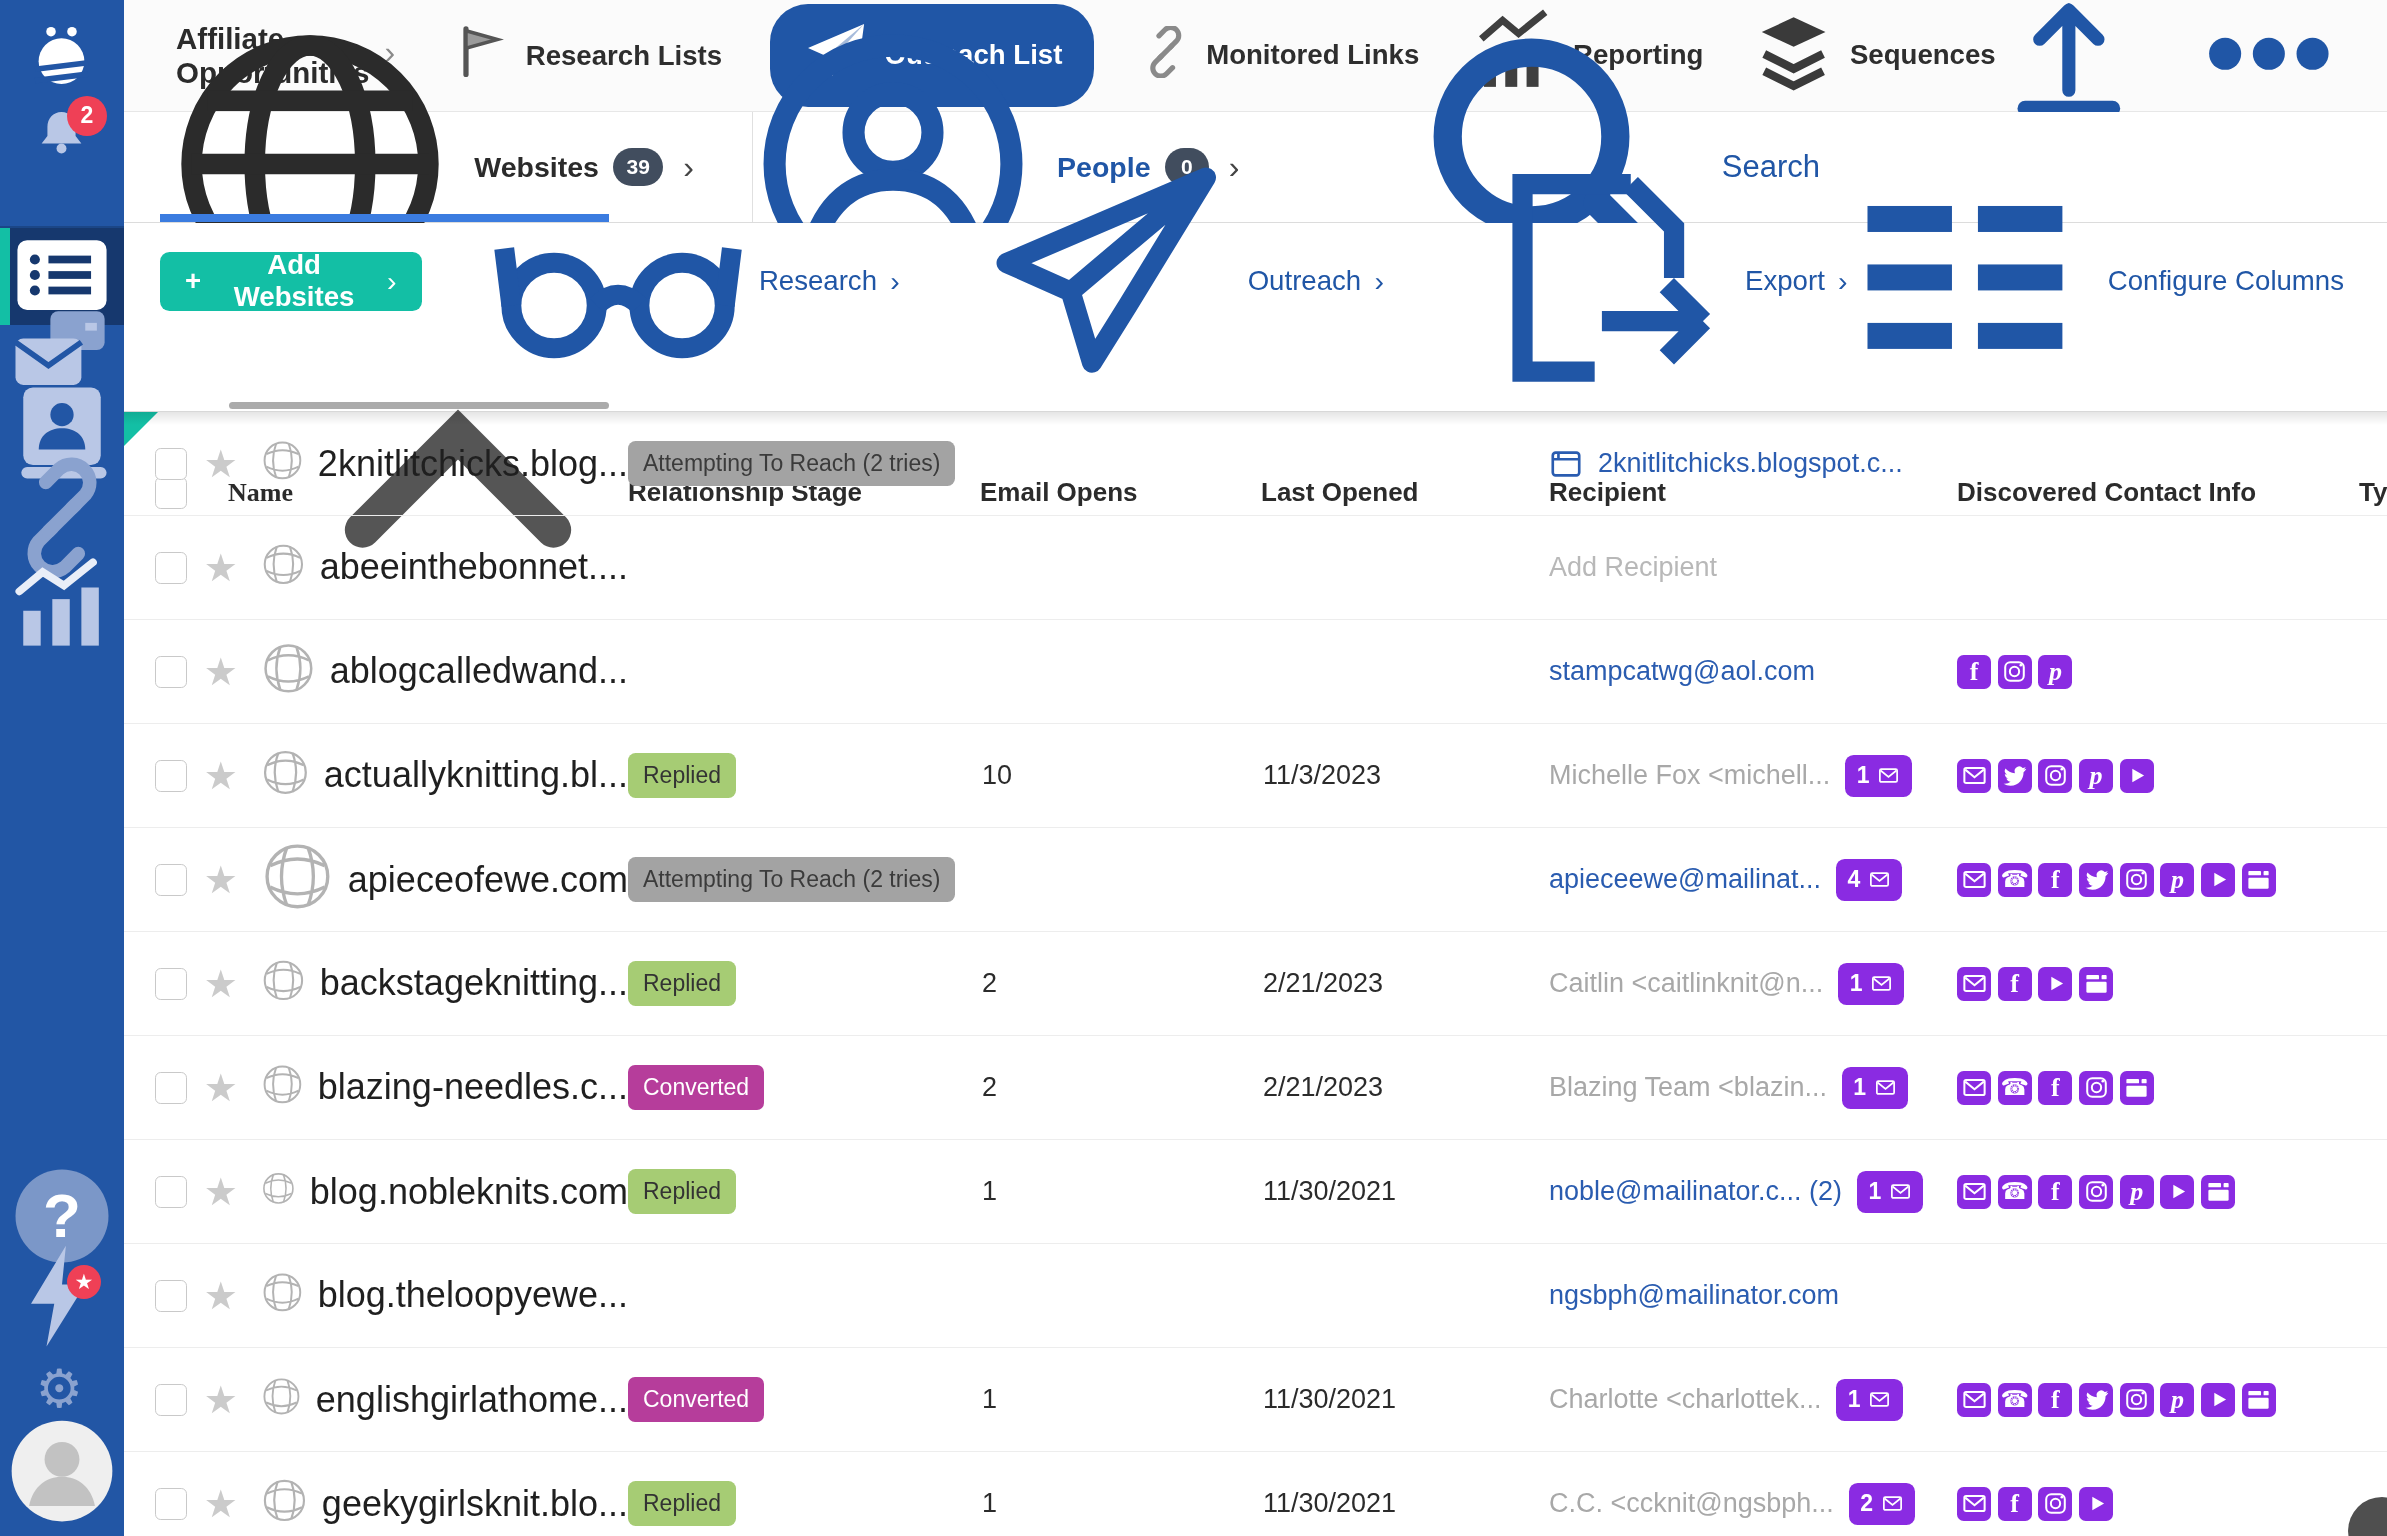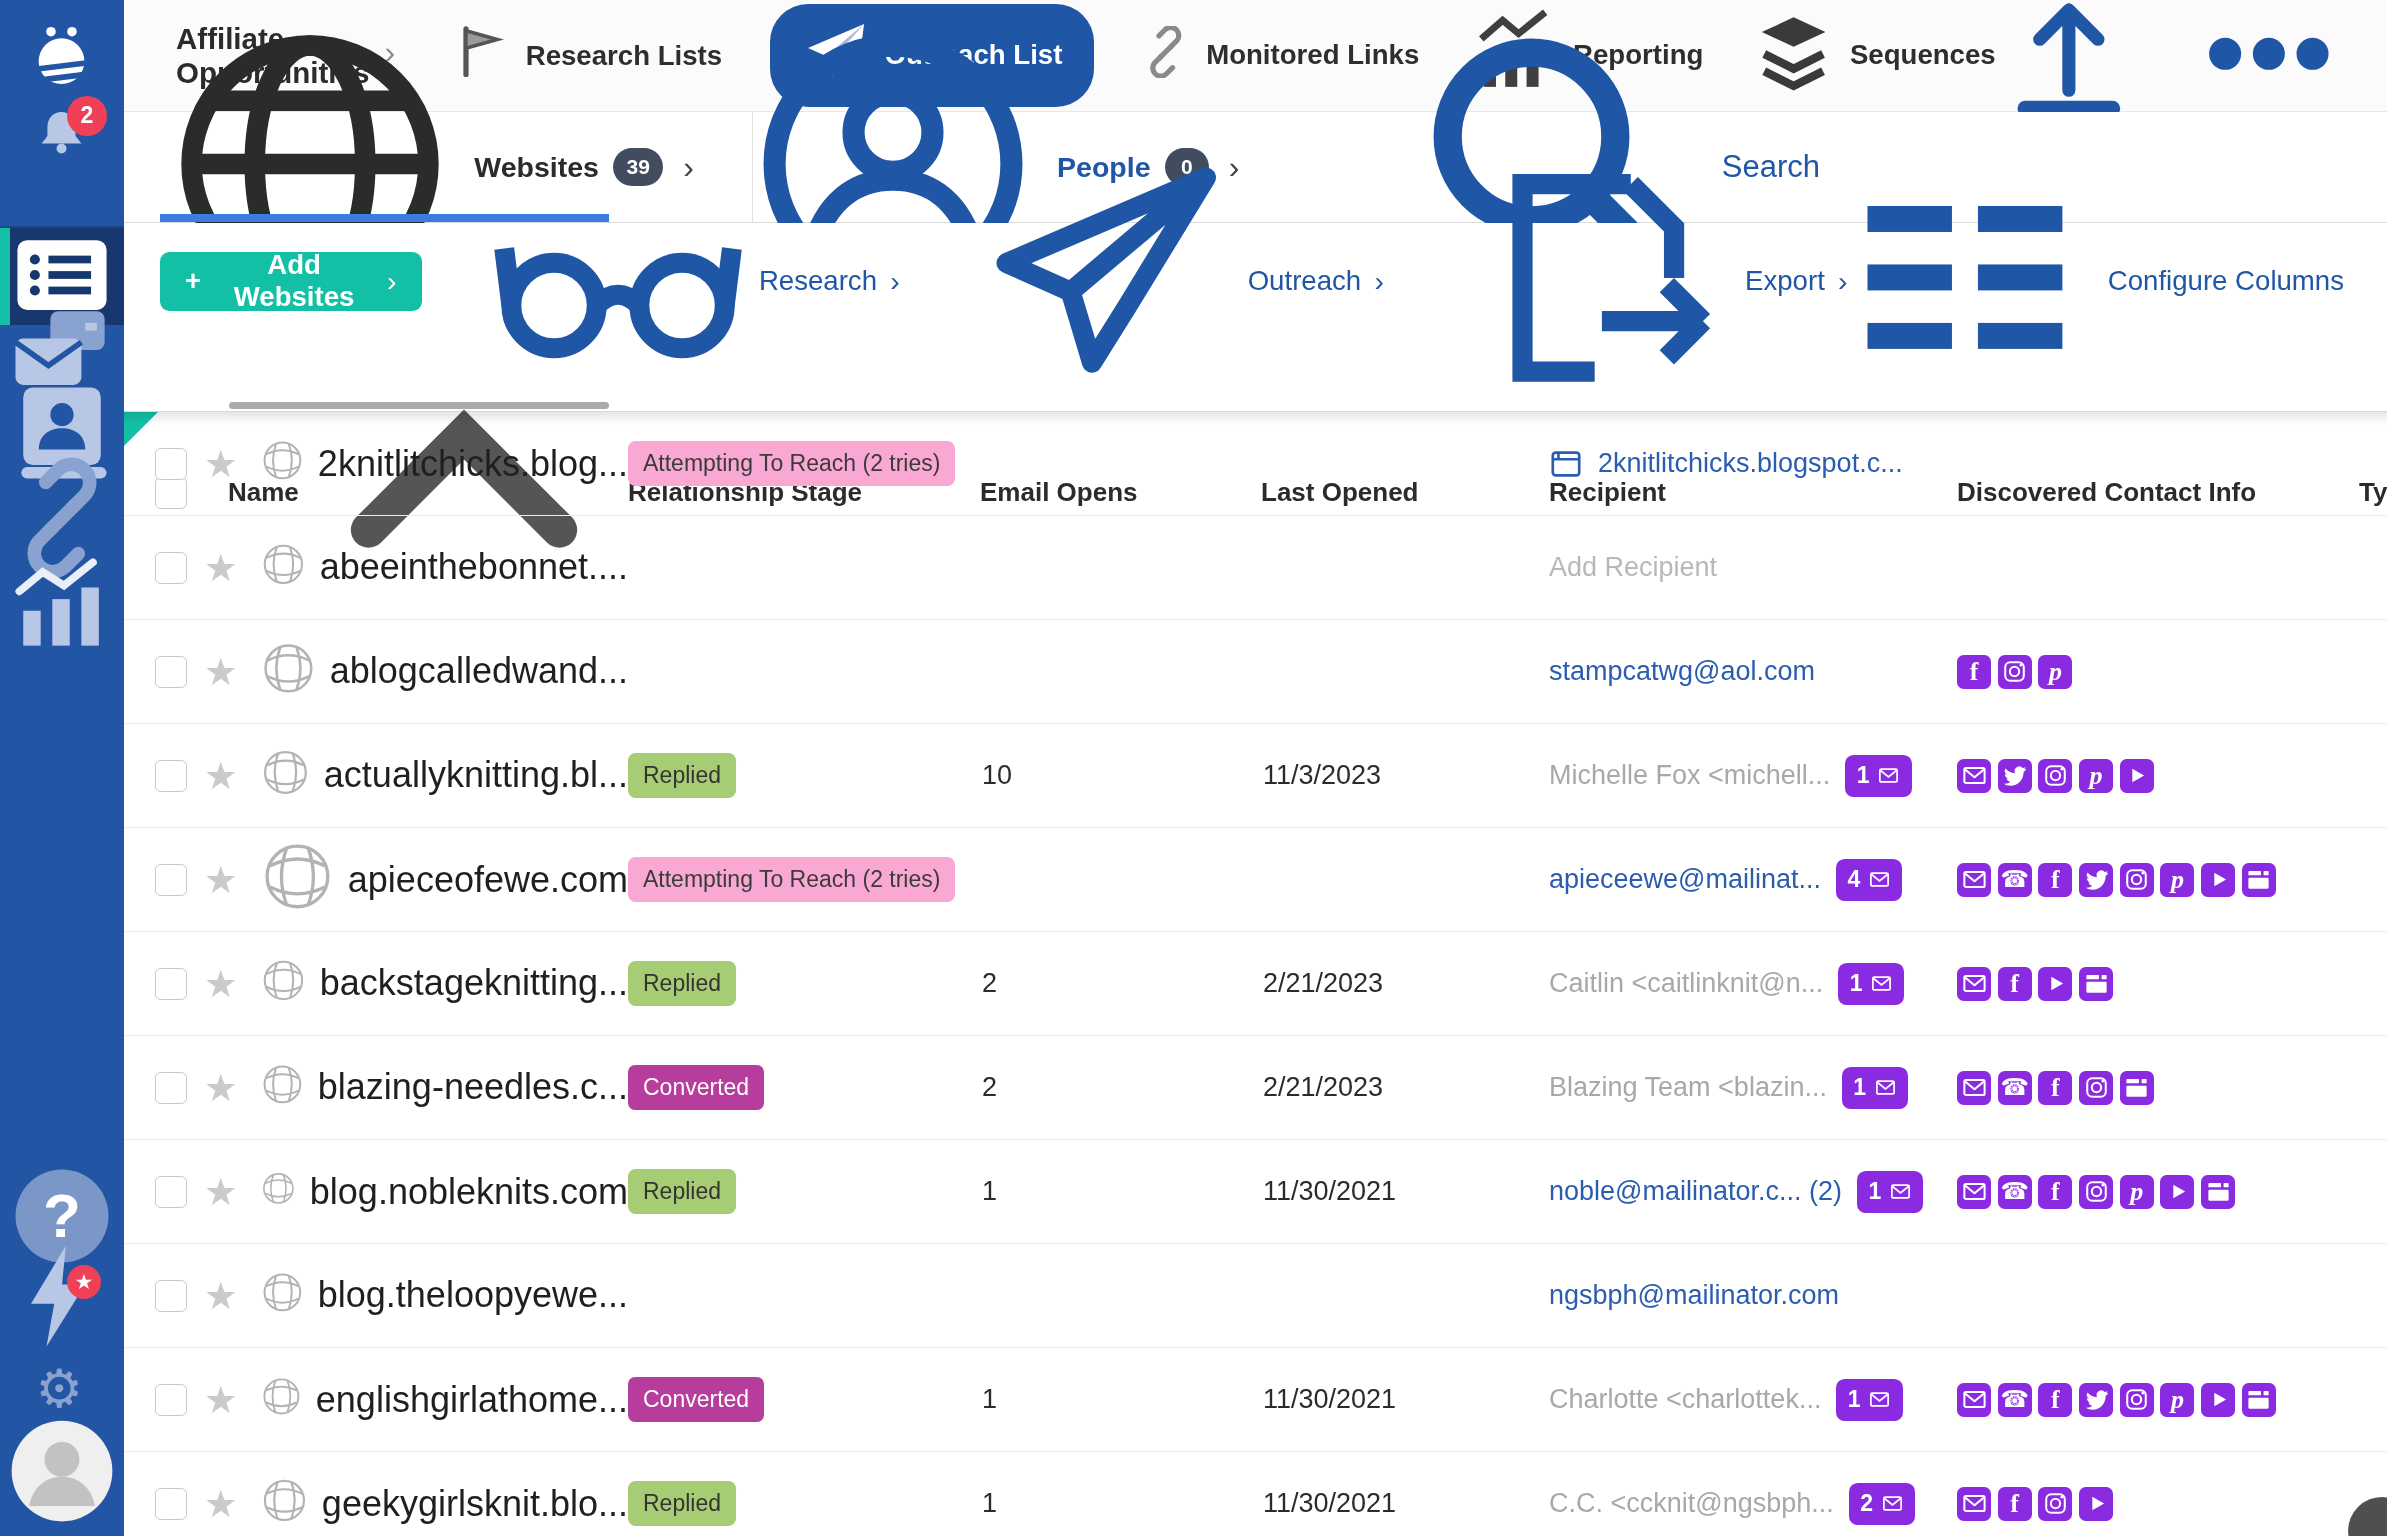--- a/index.html
+++ b/index.html
@@ -61,37 +61,37 @@
   .act-link svg { width:34px; height:34px; }
   .act-link .chev { font-size:28.5px; color:#2056a6; }
   .al-research { margin-left:68px; } .al-outreach { margin-left:78px; } .al-export { margin-left:88px; }
   .configure { margin-left:auto; margin-right:44px; }
 
   
   .grid { display:grid; grid-template-columns:74px 57px 373px 352px 281px 288px 408px 402px minmax(0,1fr); align-items:center; }
   .thead { height:73px; border-bottom:1px solid #d8d8d8; font-size:26px; font-weight:700; color:#2b2b2b; position:relative; }
   .thead::after { content:""; position:absolute; left:0; right:0; bottom:-14.3px; height:13.3px;
     background:linear-gradient(rgba(0,0,0,.10),rgba(0,0,0,0)); pointer-events:none; z-index:5; }
-  .th-name { grid-column:2/4; padding-left:30px; display:flex; align-items:center; gap:15px; cursor:pointer; }
+  .th-name { grid-column:2/4; padding-left:30px; display:flex; align-items:center; gap:15px; cursor:pointer;font-family:Liberation Serif, serif; }
   .th-name svg { width:21px; height:21px; }
   .sort-bar { position:absolute; left:105px; bottom:1.9px; width:380px; height:7.6px; background:#ababab; border-radius:3.8px; }
   .th-cell { white-space:nowrap; overflow:hidden; }
   .cb { width:32px; height:32px; border:1.9px solid #c9c9c9; border-radius:5.7px; background:#fff; margin-left:31px; cursor:pointer; flex:none; }
 
   .tbody { position:relative; }
   .wedge { position:absolute; left:0; top:0; width:0; height:0;
     border-top:34px solid #13bfa5; border-right:34px solid transparent; z-index:4; }
   .row { height:104px; border-bottom:1px solid #ededed; font-size:27px; }
   .star { font-size:38px; color:#cbcbcb; margin-left:5.7px; cursor:pointer; line-height:1; }
   .name-cell { display:flex; align-items:center; gap:14.3px; padding-left:5.7px; overflow:hidden; white-space:nowrap; }
   .name-cell svg { width:46px; height:46px; flex:none; }
   .wname { font-size:36px; color:#1f1f1f; cursor:pointer; }
   .stagecell { white-space:nowrap; }
   .stage { display:inline-block; font-size:23px; padding:8.6px 15px; border-radius:7.6px; white-space:nowrap; }
-  .st-attempting { background:#f9a8d4; color:#3b3b3b; }
+  .st-attempting { background:#a3a3a3; color:#3b3b3b; }
   .st-replied   { background:#a6cc74; color:#333; }
   .st-converted { background:#b63d9b; color:#fff;border-radius:7px; }
   .opens, .lastopened { color:#2b2b2b; padding-left:1.9px; }
   .recip { display:flex; align-items:center; gap:15px; overflow:hidden; white-space:nowrap; padding-right:9.5px; }
   .recip .bicon { width:34px; height:34px; flex:none; }
   .r-link { color:#2a5cb0; cursor:pointer; }
   .r-muted { color:#a8a8a8; }
   .r-placeholder { color:#b8b8b8; }
   .mailbadge { background:#8a2be2; color:#fff; border-radius:8.6px; height:42px; padding:0 11.4px;
     display:flex; align-items:center; gap:7.6px; font-size:23px; font-weight:700; cursor:pointer; flex:none; }

